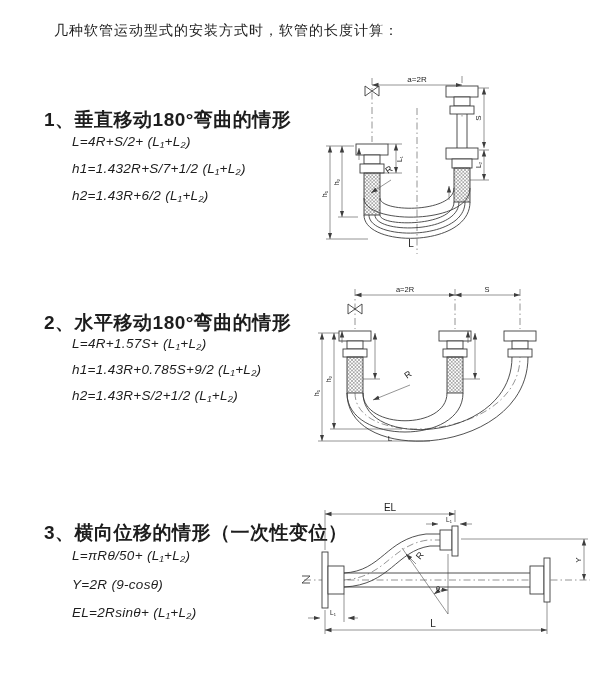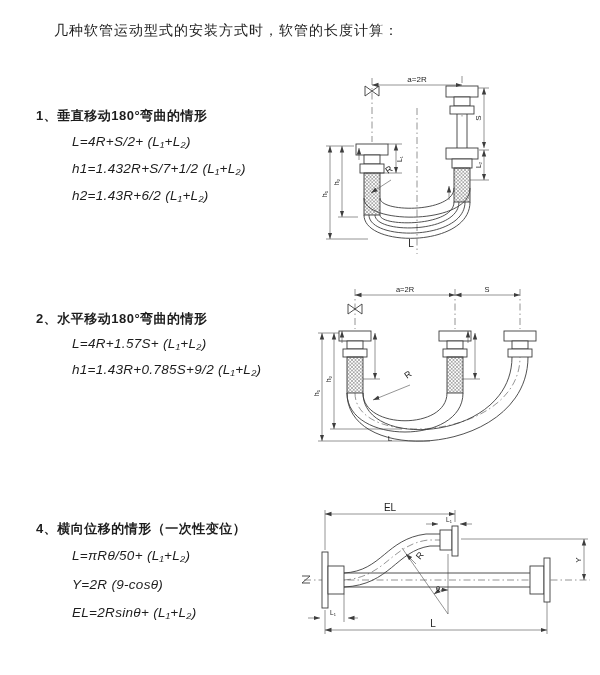--- a/index.html
+++ b/index.html
@@ -6,21 +6,21 @@
   #page{
     position:relative; width:600px; height:675px; background:#ffffff;
     font-family:"Liberation Sans","DejaVu Sans",sans-serif; color:#1d1d1d;
     overflow:hidden;
   }
   .title{
     position:absolute; left:30px; top:22px;
     font-size:14px; font-weight:normal; letter-spacing:1px;margin-left:24px;
   }
   .sec{position:absolute; left:0; top:0; width:600px; height:675px; pointer-events:none;}
-  .h{position:absolute; left:36px; font-size:13px; font-weight:bold; letter-spacing:0.5px; white-space:nowrap;}
+  .h{position:absolute; left:44px; font-size:19px; font-weight:bold; letter-spacing:0.5px; white-space:nowrap;}
   .f{position:absolute; left:72px; font-size:13.5px; letter-spacing:0.3px; white-space:nowrap;font-style:italic;}
   svg.diag{position:absolute;}
   svg text{fill:#1d1d1d; font-family:"Liberation Sans","DejaVu Sans",sans-serif;}
   .ln{fill:none;stroke:#3d3d3d;stroke-width:0.9;}
   .dm{fill:none;stroke:#3d3d3d;stroke-width:0.55;}
   .cl{fill:none;stroke:#3d3d3d;stroke-width:0.55;stroke-dasharray:7,3,1.5,3;}
   .fl{fill:#ffffff;stroke:#3d3d3d;stroke-width:0.9;}
 </style>
 </head>
 <body>
@@ -33,24 +33,25 @@
     <div class="h" style="top:107px">1、垂直移动180°弯曲的情形</div>
     <div class="f" style="top:134px">L=4R+S/2+ (L₁+L₂)</div>
     <div class="f" style="top:161px">h1=1.432R+S/7+1/2 (L₁+L₂)</div>
     <div class="f" style="top:188px">h2=1.43R+6/2 (L₁+L₂)</div>
   </div>
 
   <div class="sec">
     <div class="h" style="top:310px">2、水平移动180°弯曲的情形</div>
     <div class="f" style="top:336px">L=4R+1.57S+ (L₁+L₂)</div>
     <div class="f" style="top:362px">h1=1.43R+0.785S+9/2 (L₁+L₂)</div>
+    <div class="f" style="top:388px">h2=1.43R+S/2+1/2 (L₁+L₂)</div>
   </div>
 
   <div class="sec">
-    <div class="h" style="top:520px">4、横向位移的情形（一次性变位）</div>
+    <div class="h" style="top:520px">3、横向位移的情形（一次性变位）</div>
     <div class="f" style="top:548px">L=πRθ/50+ (L₁+L₂)</div>
     <div class="f" style="top:577px">Y=2R (9-cosθ)</div>
     <div class="f" style="top:605px">EL=2Rsinθ+ (L₁+L₂)</div>
   </div>
 
   <svg class="diag" style="left:318px;top:72px" width="268" height="188" viewBox="0 0 268 188">
     <defs>
       <marker id="ar1" markerWidth="7" markerHeight="6" refX="6.5" refY="3" orient="auto-start-reverse" markerUnits="userSpaceOnUse">
         <path d="M0,0.8 L6.5,3 L0,5.2 Z" fill="#3d3d3d"></path>
       </marker>

